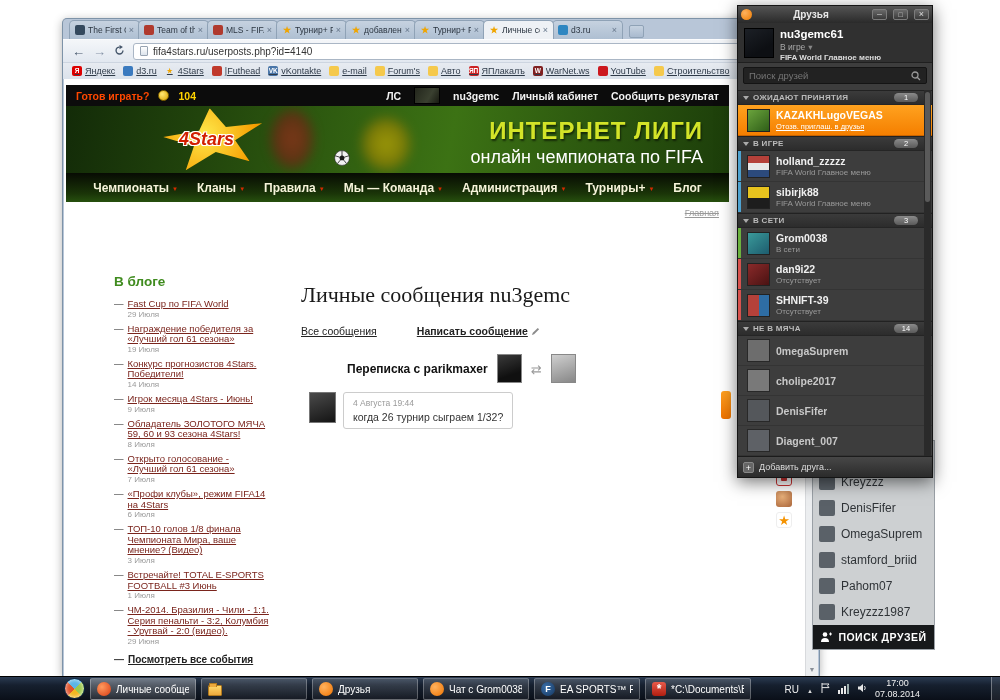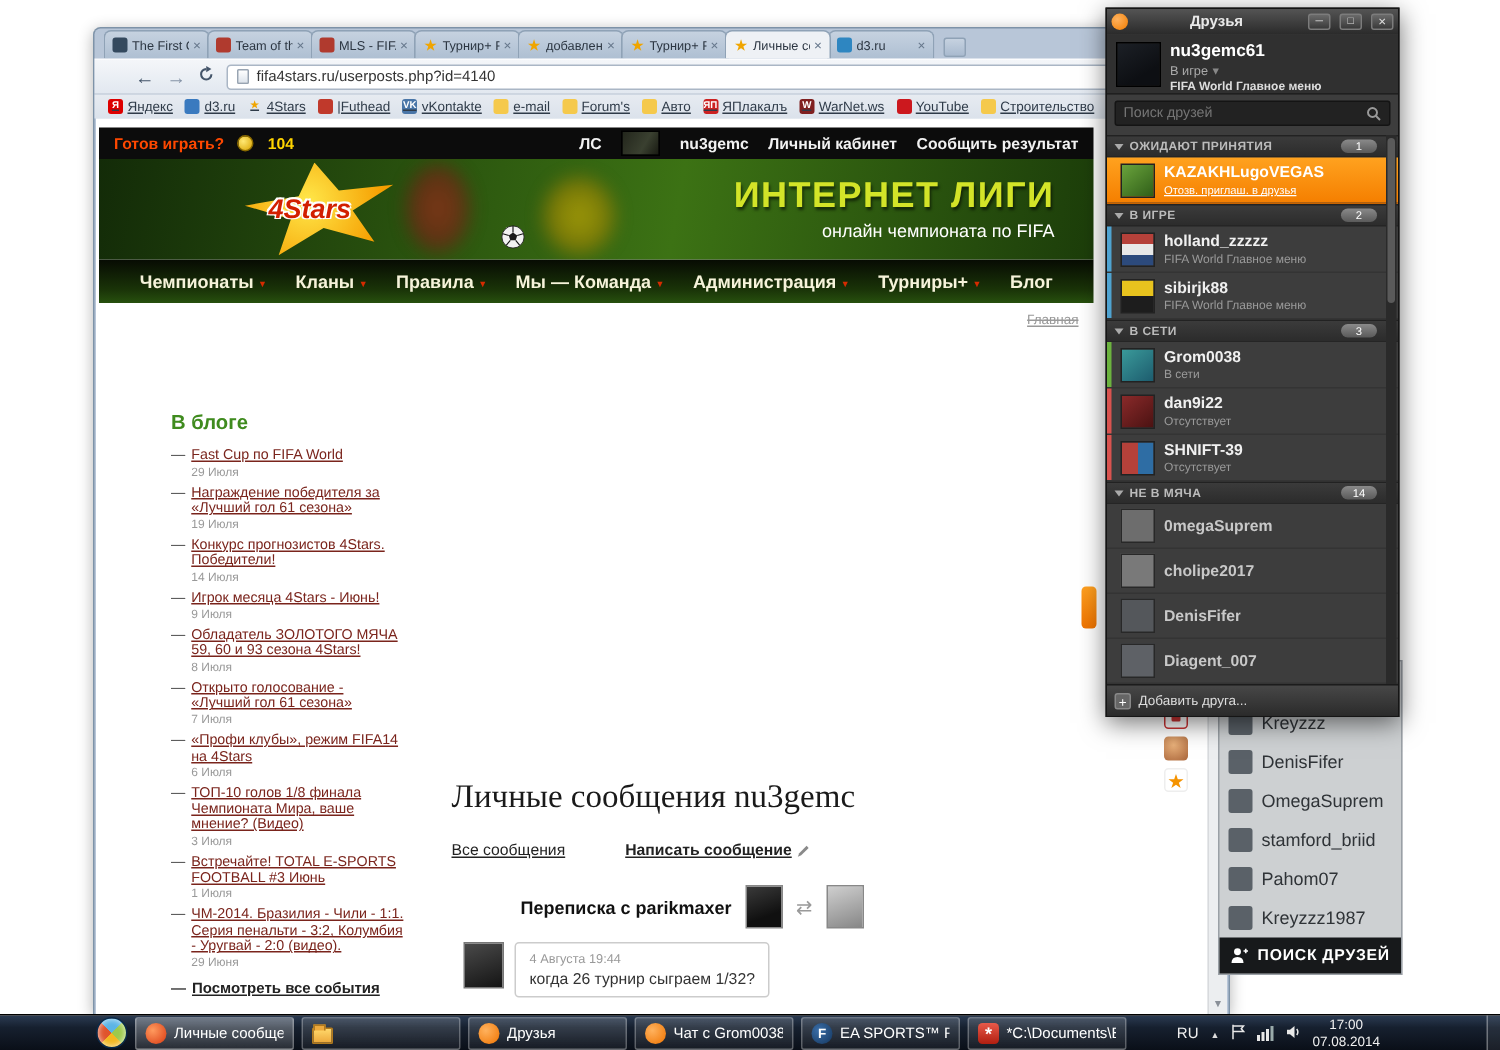--- a/index.html
+++ b/index.html
@@ -8,21 +8,21 @@
 
   
   .browser{position:absolute;left:62px;top:18px;width:758px;height:658px;background:#b8c6d8;border:1px solid #7e93a8;border-bottom:none;border-radius:5px 5px 0 0;box-shadow:0 2px 10px rgba(0,0,0,.3);z-index:1;}
   .tabbar{height:20px;display:flex;align-items:flex-end;padding-left:6px;}
   .tab{width:71px;height:19px;margin-right:-2px;display:flex;align-items:center;gap:3px;padding:0 5px;background:linear-gradient(#c6d2e0,#aebfd2);border:1px solid #8fa2b6;border-bottom:none;border-radius:5px 5px 0 0;font-size:8.5px;color:#2c3642;position:relative;}
   .tab.active{background:#eef1f5;z-index:2;}
   .tab-label{flex:1;overflow:hidden;white-space:nowrap;}
   .tab-close::before{content:"×";font-size:9px;color:#67788c;line-height:1;}
   .fav{width:10px;height:10px;border-radius:2px;flex:none;font-size:9px;line-height:10px;text-align:center;font-weight:bold;}
   .newtab-btn{width:15px;height:13px;background:linear-gradient(#c6d2e0,#a9bacf);border:1px solid #8fa2b6;border-radius:2px;margin:0 0 1px 8px;flex:none;}
-  .toolbar{height:23px;background:linear-gradient(#f4f6f9,#e2e8f0);border-top:1px solid #fbfcfe;display:flex;align-items:center;gap:8px;padding:0 27px;position:relative;}
+  .toolbar{height:23px;background:linear-gradient(#f4f6f9,#e2e8f0);border-top:1px solid #fbfcfe;display:flex;align-items:center;gap:8px;padding:0 9px;position:relative;}
   .navbtn{font-size:13px;color:#44556a;line-height:1;font-weight:bold;}
   .navbtn.back::before{content:"←";}
   .navbtn.fwd::before{content:"→";color:#8795a8;}
   .addressbar{flex:1;height:17px;background:#fff;border:1px solid #aab6c5;border-radius:3px;display:flex;align-items:center;gap:5px;padding:0 6px;}
   .addressbar input{border:none;outline:none;flex:1;font-size:10px;color:#333;font-family:"Liberation Sans",sans-serif;background:transparent;}
   .page-ico{width:8px;height:10px;border:1px solid #98a4b2;border-radius:1px;background:linear-gradient(#fff,#dde4ec);flex:none;}
   .abar-star::before{content:"☆";font-size:11px;color:#8a97a6;line-height:1;}
   .bookmarks{height:17px;background:linear-gradient(#e7ebf1,#dbe2eb);border-top:1px solid #cdd5e0;display:flex;align-items:center;gap:8px;padding:0 9px;font-size:9px;color:#2f3b49;overflow:hidden;white-space:nowrap;}
   .bm{display:flex;align-items:center;gap:3px;flex:none;text-decoration:underline;}
   .bicon{width:10px;height:10px;border-radius:2px;font-size:6.5px;font-weight:bold;color:#fff;text-align:center;line-height:10px;flex:none;overflow:hidden;}
@@ -46,27 +46,27 @@
   .site-header{height:67px;background:linear-gradient(100deg,#132b08,#2f5c10 40%,#3c7214 58%,#1c3d0a);position:relative;overflow:hidden;}
   .blob{position:absolute;filter:blur(6px);opacity:.55;border-radius:50%;}
   .blob.red{left:205px;top:4px;width:42px;height:58px;background:radial-gradient(#c02222,#5a1010);}
   .blob.yellow{left:296px;top:12px;width:48px;height:52px;background:radial-gradient(#f5c400,#7a5a00);}
   .ball{position:absolute;left:268px;top:44px;}
   .star-logo{position:absolute;left:96px;top:2px;width:104px;height:63px;}
   .star-shape{position:absolute;inset:0;background:radial-gradient(circle at 42% 40%,#ffe84a,#f59e00 72%);clip-path:polygon(50% 0%,63% 33%,98% 35%,70% 56%,81% 92%,50% 70%,19% 92%,30% 56%,2% 35%,37% 33%);transform:rotate(-8deg);}
   .star-text{position:absolute;left:17px;top:21px;font-style:italic;font-weight:bold;font-size:18px;color:#d21f00;text-shadow:1px 1px 0 #fff,-1px -1px 0 #fff,1px -1px 0 #fff,-1px 1px 0 #fff;}
   .header-title{position:absolute;right:26px;top:11px;text-align:right;}
   .ht-main{font-size:24px;font-weight:bold;color:#d3e428;letter-spacing:1px;text-shadow:1px 2px 2px rgba(0,0,0,.55);}
-  .ht-sub{font-size:12px;color:#fff;margin-top:2px;}
+  .ht-sub{font-size:18px;color:#fff;margin-top:2px;}
   .site-nav{height:29px;background:linear-gradient(#070b03,#1a3408 70%,#27500e);display:flex;align-items:center;justify-content:center;gap:19px;}
   .nav-item{color:#f6f3da;font-weight:bold;font-size:12px;text-decoration:none;}
   .nav-item.has-arrow::after{content:"▼";color:#d62b00;font-size:6px;margin-left:3px;vertical-align:1px;}
   .breadcrumb{text-align:right;margin:6px 10px 0 0;font-size:9px;color:#999;}
   .breadcrumb a{color:#999;text-decoration:underline line-through;}
-  .content{display:flex;padding-top:20px;align-items:flex-end;}
+  .content{display:flex;padding-top:20px;}
   .sidebar{width:205px;padding-left:48px;flex:none;}
   .blog-h{color:#3f8b1e;font-weight:bold;font-size:13.5px;margin:36px 0 10px;}
   .blog-item{margin-bottom:4px;display:flex;gap:4px;font-size:9.5px;line-height:1.12;}
   .blog-item::before{content:"—";color:#444;}
   .blog-link{color:#7a241c;text-decoration:underline;}
   .blog-date{color:#999;font-size:8px;margin-top:1px;}
   .view-all{display:flex;gap:4px;font-size:10px;margin-top:7px;font-weight:bold;line-height:1.1;}
   .view-all::before{content:"—";color:#444;}
   .view-all a{color:#222;text-decoration:underline;}
   .main{flex:1;padding-left:30px;}

